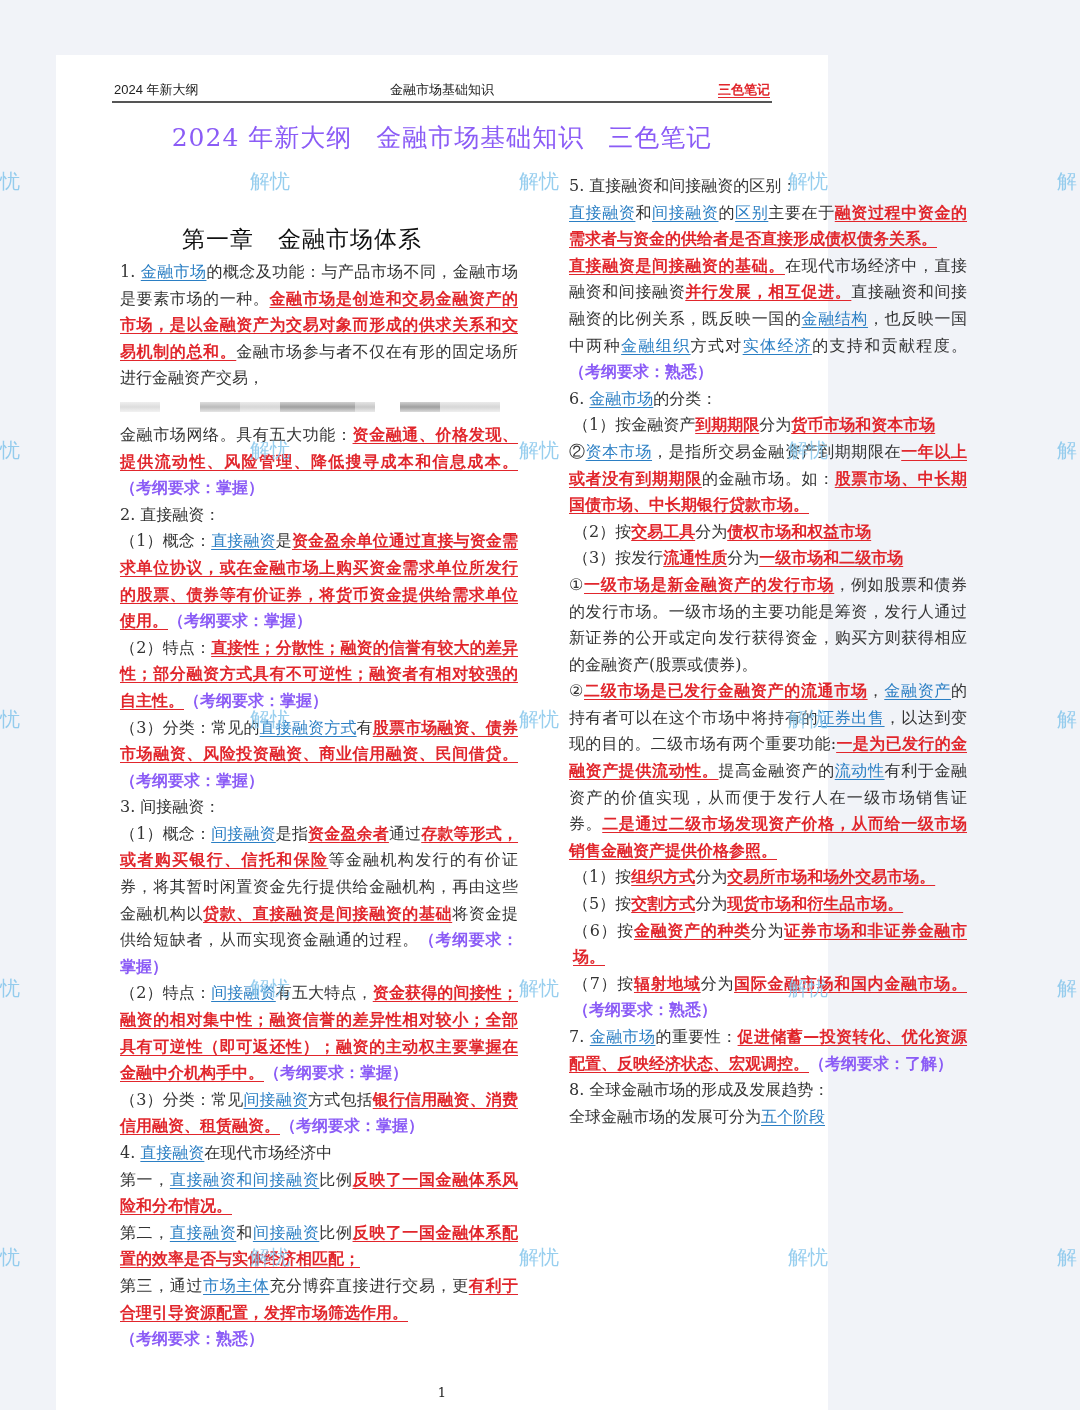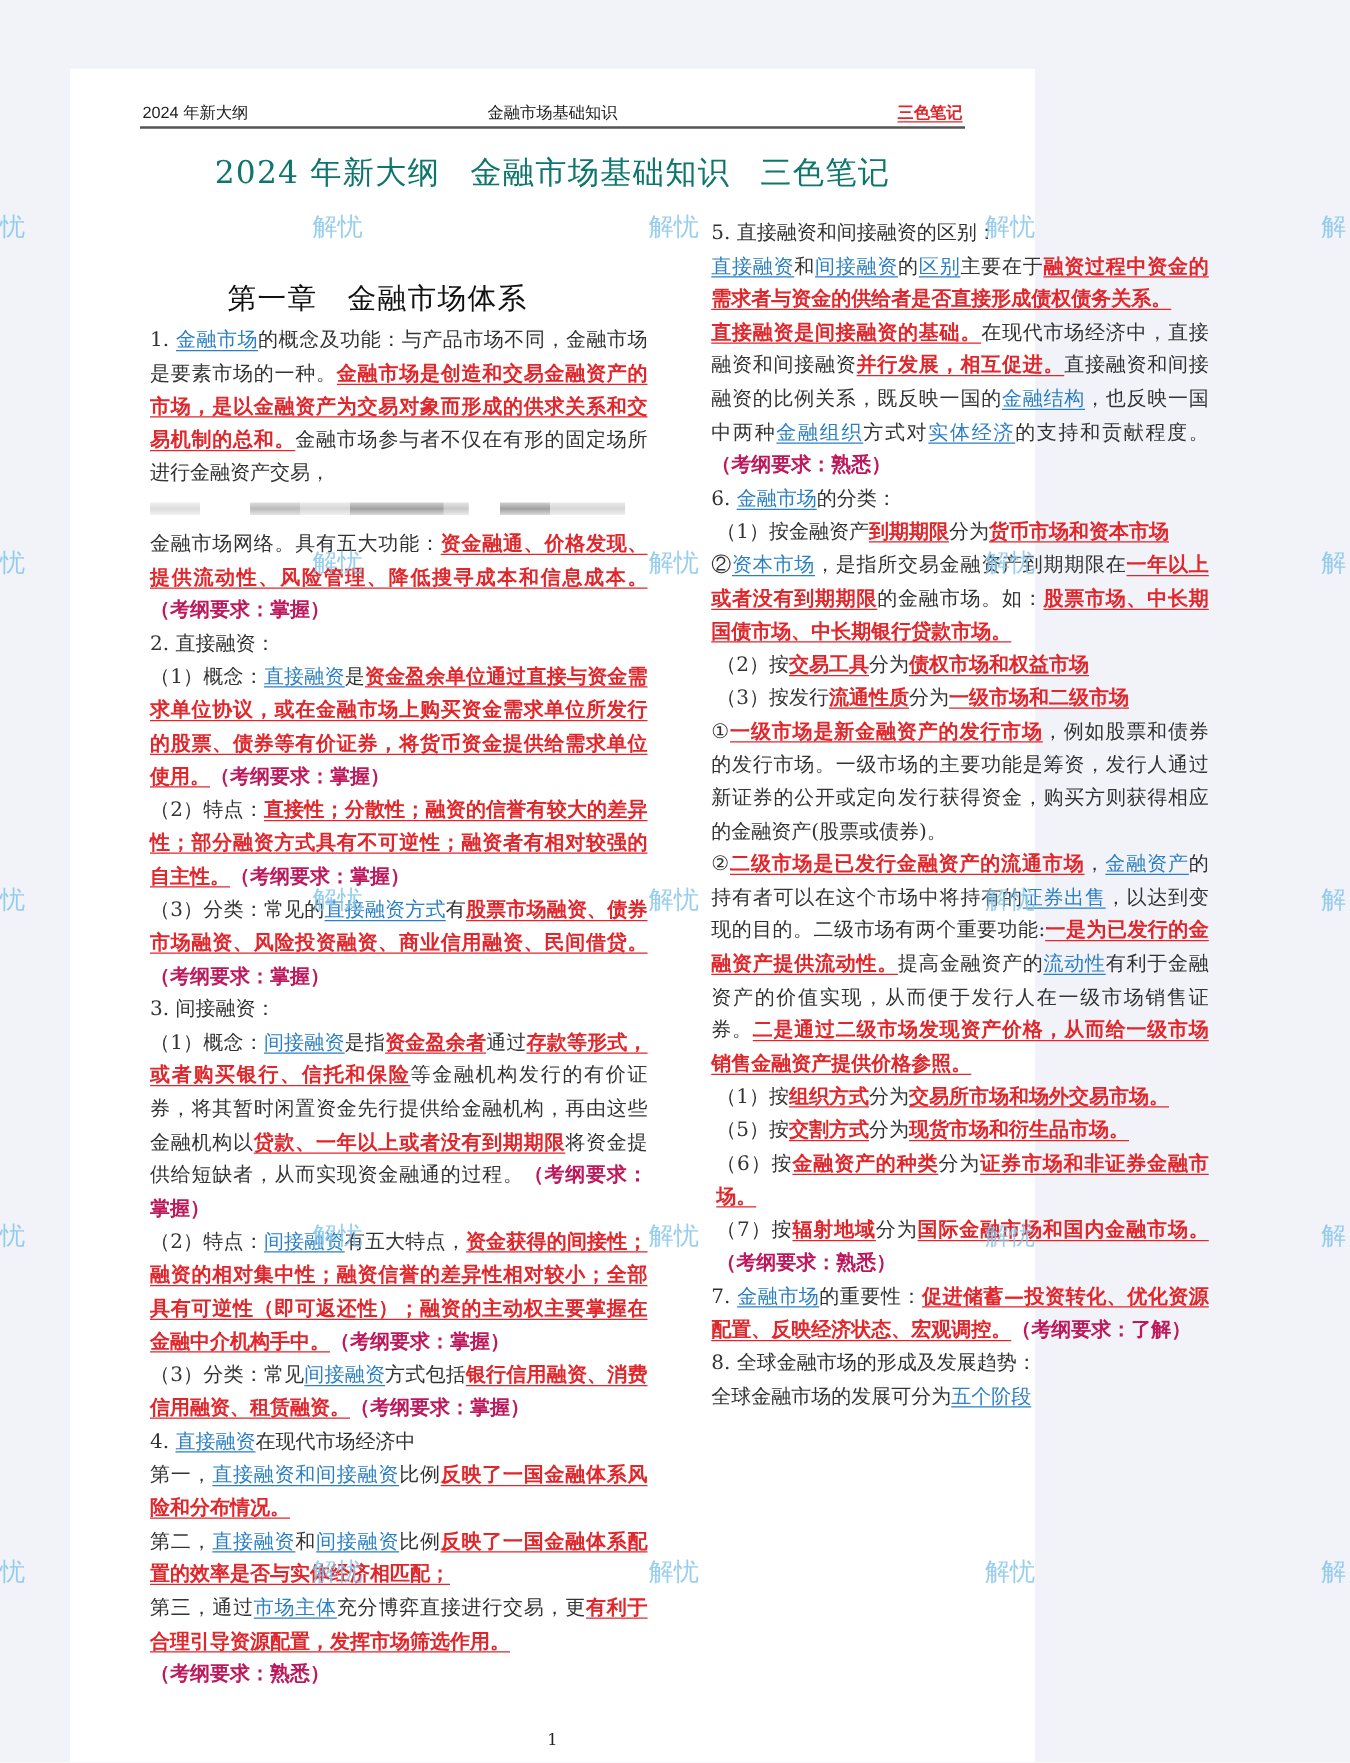--- a/index.html
+++ b/index.html
@@ -17,31 +17,31 @@
     position:absolute; left:56px; right:56px; top:24px; height:22px;
     border-bottom:2px solid #555;
     font-family:"Liberation Sans","DejaVu Sans",sans-serif;
     font-size:13px; color:#222;
   }
   .hdr .l { position:absolute; left:2px; top:2px; }
   .hdr .c { position:absolute; left:0; right:0; text-align:center; top:2px; }
   .hdr .r { position:absolute; right:2px; top:2px; }
   .title {
     position:absolute; left:0; right:0; top:66px; text-align:center;
-    font-size:25px; color:#0f766e; letter-spacing:1px;
+    font-size:25px; color:#8b5cf6; letter-spacing:1px;
   }
   .title span { margin:0 12px; }
   .col { position:absolute; top:118px; width:398px; font-size:16px; line-height:26.6px; }
   .col.left { left:64px;margin-top:48px; }
   .col.right { left:513px; }
   .chap { font-size:23px; text-align:left; padding-left:62px; color:#111; height:36px; line-height:36px; margin-bottom:2px; letter-spacing:1px;}
   .p { margin:0; text-align:justify; }
   .r { color:#e1262c; font-weight:bold; text-decoration:underline; text-decoration-color:#e1262c; text-underline-offset:3px; }
   .b { color:#2b7fc4; text-decoration:underline; text-underline-offset:3px; }
-  .req { color:#be185d; font-weight:bold; }
+  .req { color:#8b5cf6; font-weight:bold; }
   .ind { padding-left:4px; }
   .blur {
     height:26px; margin:2px 0; position:relative;
   }
   .blur i { position:absolute; top:8px; height:10px; background:linear-gradient(#bbb,#777,#ccc); opacity:.7; }
   .pgno { position:absolute; left:0; right:0; top:1330px; text-align:center; font-size:13px; color:#222; }
   .wm {
     position:absolute; color:#86c6ec; font-family:"DejaVu Sans",sans-serif; font-size:20px;
     opacity:.85; pointer-events:none;
   }
@@ -85,21 +85,21 @@
     </p>
     <p class="p">
       <span>（2）特点：</span><span class="r">直接性；分散性；融资的信誉有较大的差异性；部分融资方式具有不可逆性；融资者有相对较强的自主性。</span><span class="req">（考纲要求：掌握）</span>
     </p>
     <p class="p">
       <span>（3）分类：常见的</span><span class="b">直接融资方式</span><span>有</span><span class="r">股票市场融资、债券市场融资、风险投资融资、商业信用融资、民间借贷。</span><span class="req">（考纲要求：掌握）</span>
     </p>
 
     <p class="p">3. 间接融资：</p>
     <p class="p">
-      <span>（1）概念：</span><span class="b">间接融资</span><span>是指</span><span class="r">资金盈余者</span><span>通过</span><span class="r">存款等形式，或者购买银行、信托和保险</span><span>等金融机构发行的有价证券，将其暂时闲置资金先行提供给金融机构，再由这些金融机构以</span><span class="r">贷款、一年以上或者没有到期期限</span><span>将资金提供给短缺者，从而实现资金融通的过程。</span><span class="req">（考纲要求：掌握）</span>
+      <span>（1）概念：</span><span class="b">间接融资</span><span>是指</span><span class="r">资金盈余者</span><span>通过</span><span class="r">存款等形式，或者购买银行、信托和保险</span><span>等金融机构发行的有价证券，将其暂时闲置资金先行提供给金融机构，再由这些金融机构以</span><span class="r">贷款、直接融资是间接融资的基础</span><span>将资金提供给短缺者，从而实现资金融通的过程。</span><span class="req">（考纲要求：掌握）</span>
     </p>
     <p class="p">
       <span>（2）特点：</span><span class="b">间接融资</span><span>有五大特点，</span><span class="r">资金获得的间接性；融资的相对集中性；融资信誉的差异性相对较小；全部具有可逆性（即可返还性）；融资的主动权主要掌握在金融中介机构手中。</span><span class="req">（考纲要求：掌握）</span>
     </p>
     <p class="p">
       <span>（3）分类：常见</span><span class="b">间接融资</span><span>方式包括</span><span class="r">银行信用融资、消费信用融资、租赁融资。</span><span class="req">（考纲要求：掌握）</span>
     </p>
 
     <p class="p">
       <span>4. </span><span class="b">直接融资</span><span>在现代市场经济中</span>

